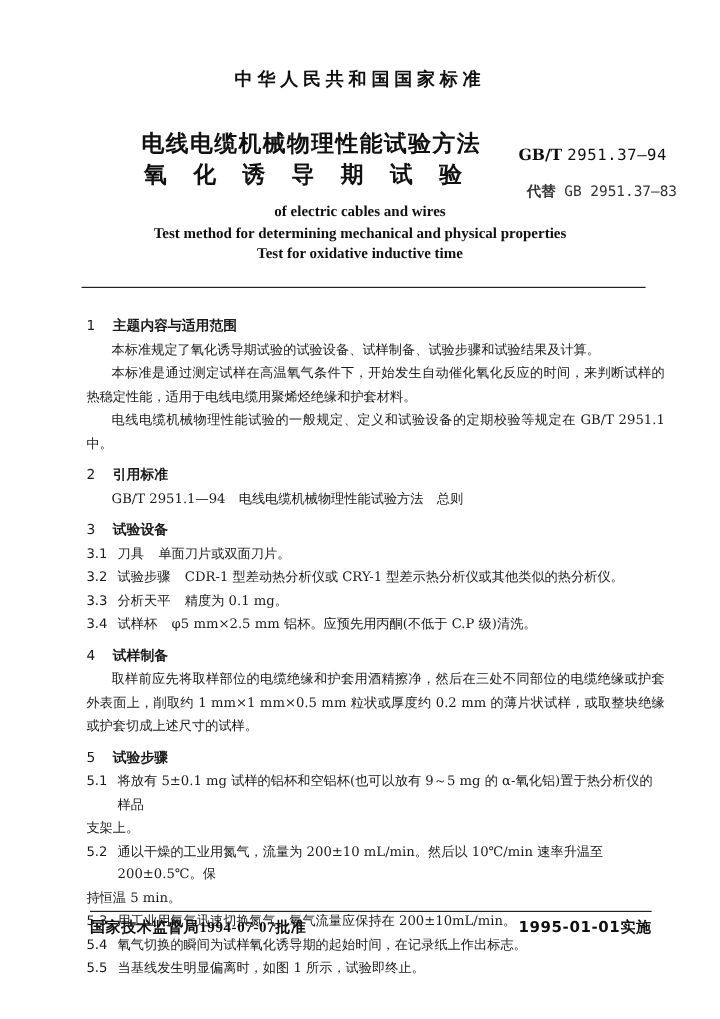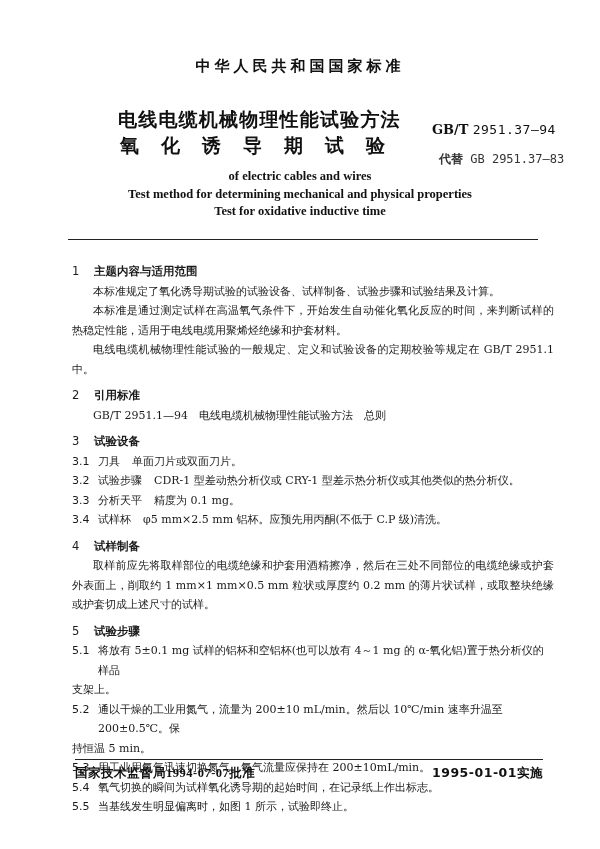--- a/index.html
+++ b/index.html
@@ -134,21 +134,21 @@
     <span class="n">4</span><span>试样制备</span>
   </div>
   <div class="p">取样前应先将取样部位的电缆绝缘和护套用酒精擦净，然后在三处不同部位的电缆绝缘或护套外表面上，削取约 1 mm×1 mm×0.5 mm 粒状或厚度约 0.2 mm 的薄片状试样，或取整块绝缘或护套切成上述尺寸的试样。</div>
 
   <div class="h">
     <span class="n">5</span><span>试验步骤</span>
   </div>
   <div>
     <div class="item">
         <span class="n">5.1</span>
-        <span class="t">将放有 5±0.1 mg 试样的铝杯和空铝杯(也可以放有 4～1 mg 的 α-氧化铝)置于热分析仪的样品</span>
+        <span class="t">将放有 5±0.1 mg 试样的铝杯和空铝杯(也可以放有 9～5 mg 的 α-氧化铝)置于热分析仪的样品</span>
       </div>
     <div class="wrap-line">支架上。</div>
   </div>
   <div>
     <div class="item">
         <span class="n">5.2</span>
         <span class="t">通以干燥的工业用氮气，流量为 200±10 mL/min。然后以 10℃/min 速率升温至 200±0.5℃。保</span>
       </div>
     <div class="wrap-line">持恒温 5 min。</div>
   </div>

